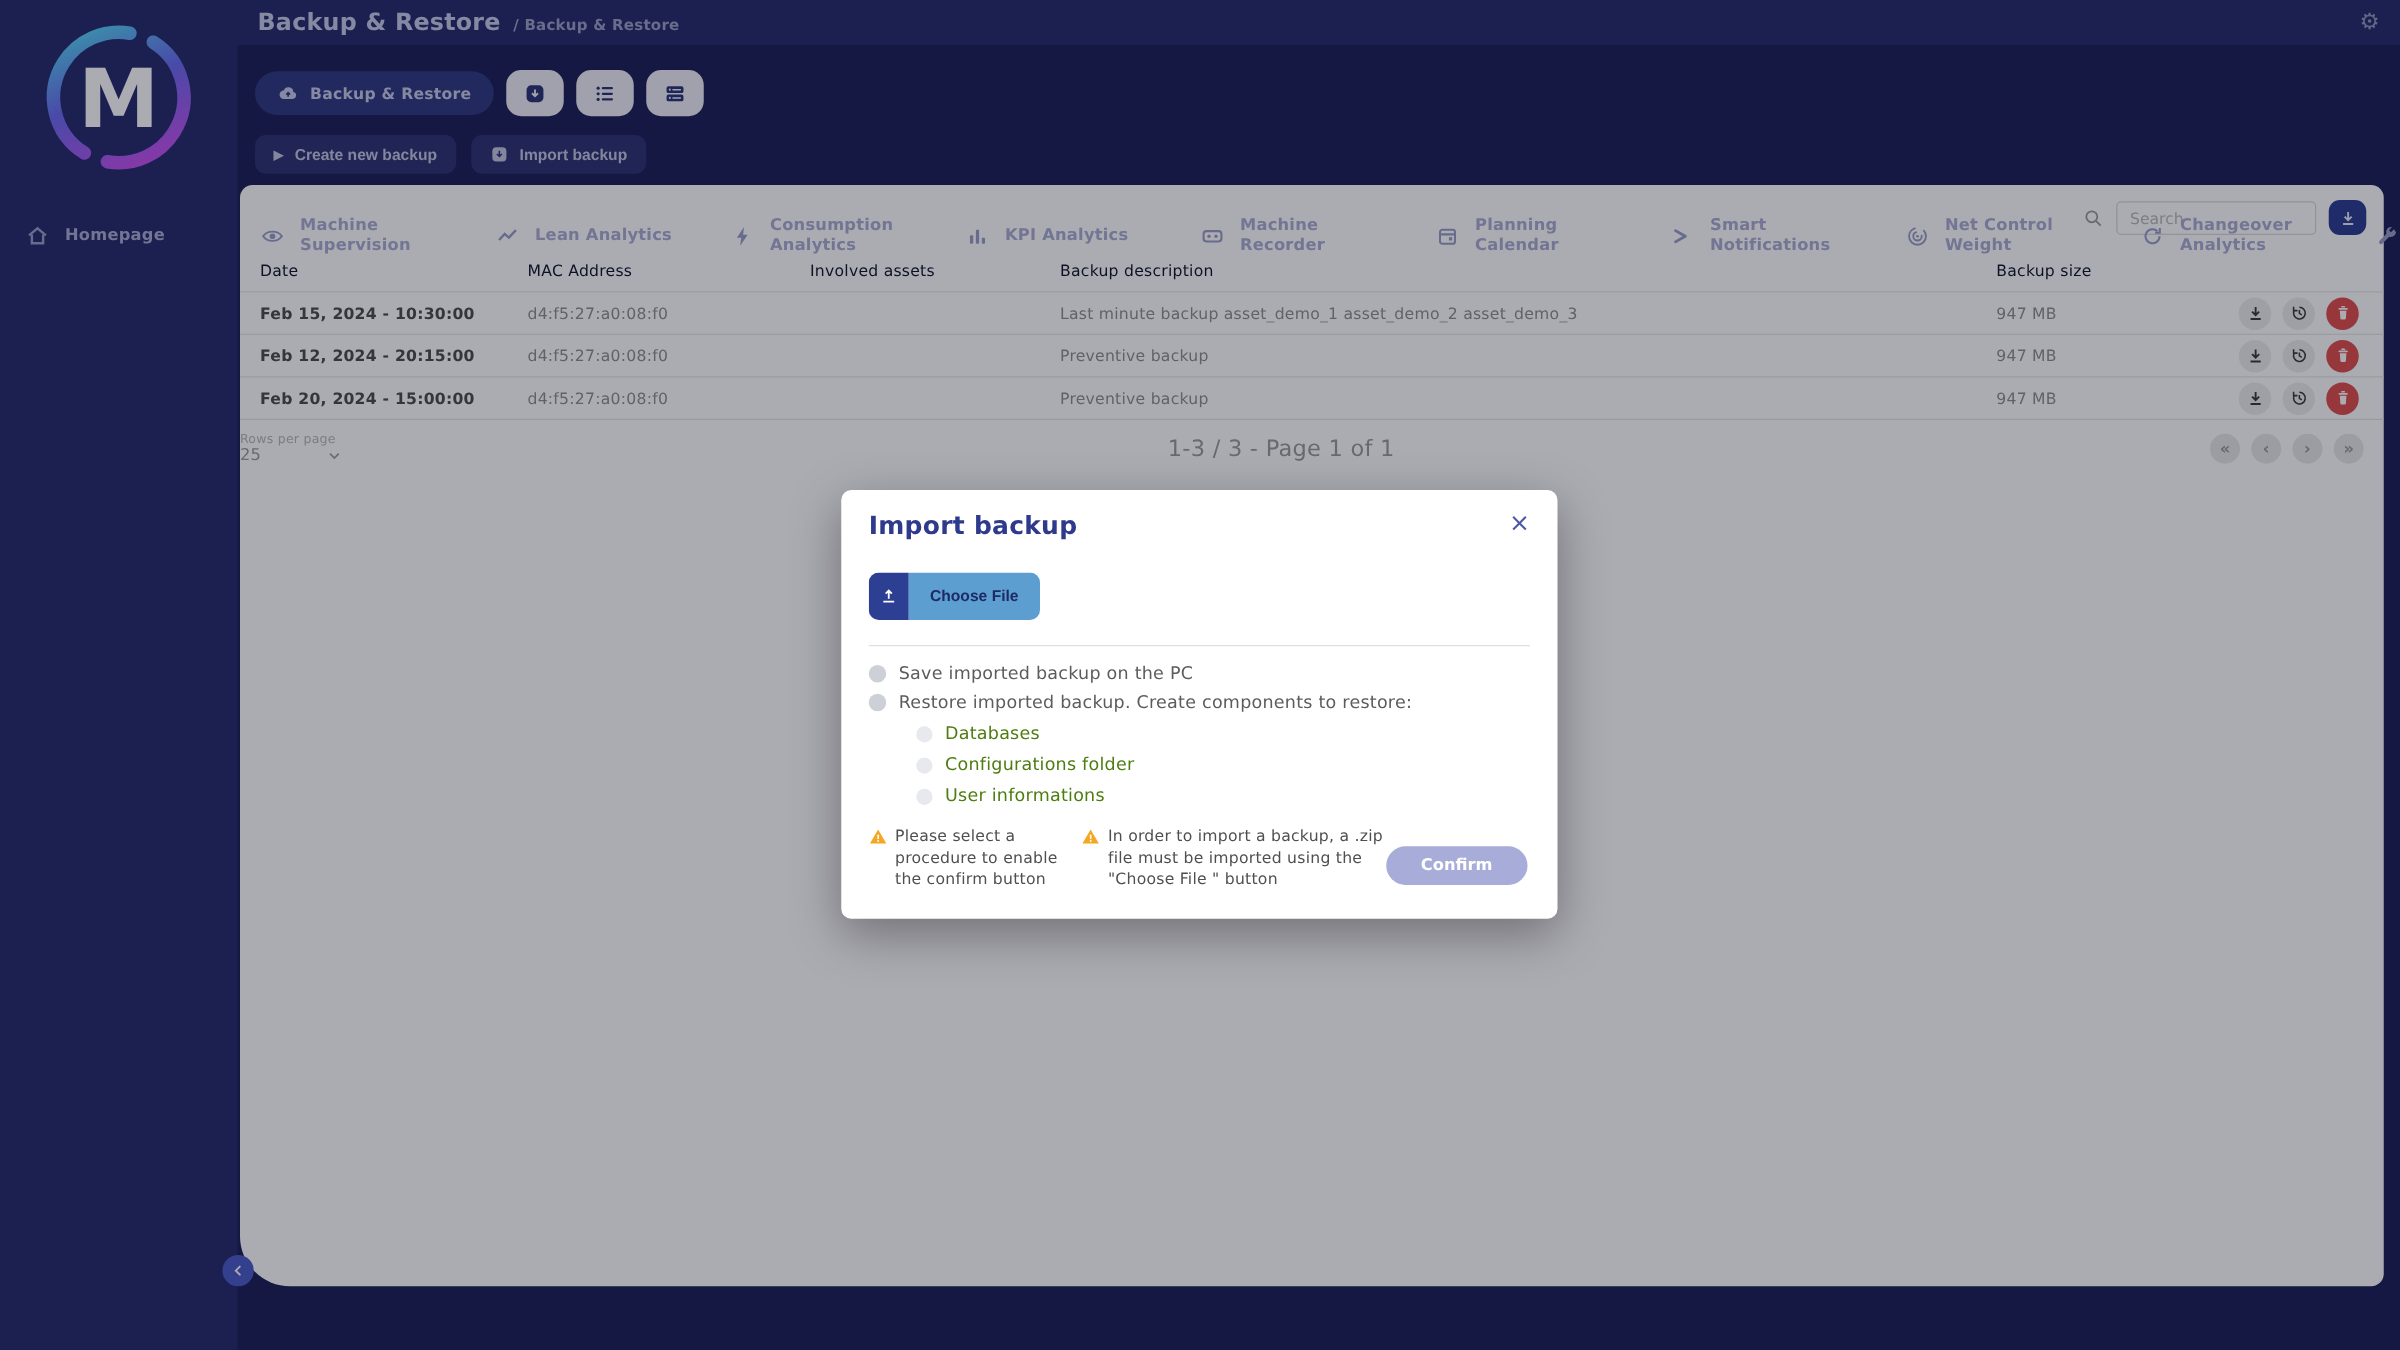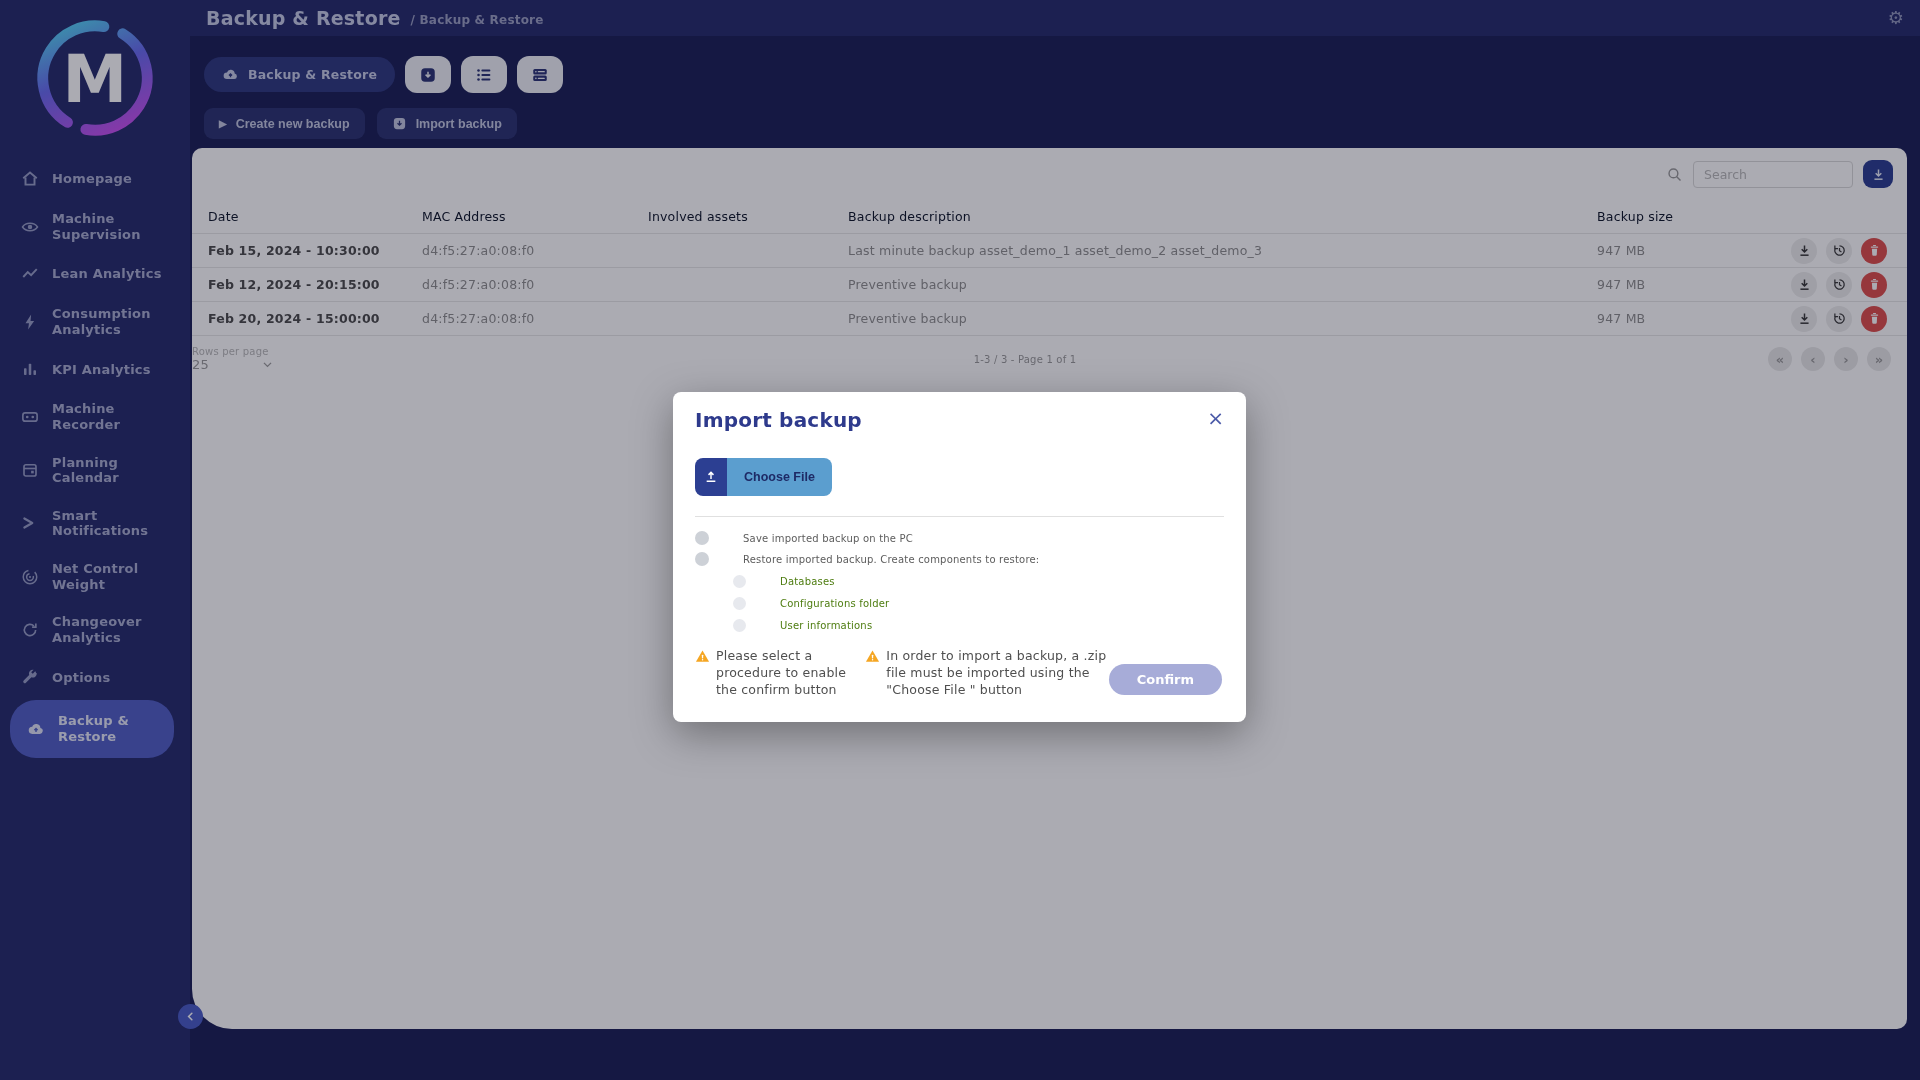--- a/index.html
+++ b/index.html
@@ -8,21 +8,21 @@
     font-family: "DejaVu Sans", "Liberation Sans", sans-serif;
     background:#1c2157; position:relative; letter-spacing:.2px;
   }
 
   
   .sidebar {
     position:absolute; left:0; top:0; width:190px; height:1080px;
     background:#262c6d; z-index:2; padding-top:10px;
   }
   .logo-wrap { width:190px; display:flex; justify-content:center; padding:4px 0 16px; }
-  .nav { display:flex; flex-direction:column; }
+  .nav { display:flex; flex-direction:row; }
   .nav-item {
     display:flex; align-items:center; gap:12px; padding:11px 8px 11px 20px;
     color:#a9aed0; font-size:13px; font-weight:bold; line-height:1.2; cursor:pointer;
   }
   .nav-icon { width:20px; height:20px; flex:0 0 20px; color:#989fc6; display:flex; align-items:center; justify-content:center; }
   .nav-icon svg { width:18px; height:18px; }
   .nav-label { width:128px; }
   .nav-item.active {
     background:#5260c6; border-radius:26px; margin:2px 16px 2px 10px;
     padding:13px 4px 13px 16px; color:#e6e9f8;
@@ -99,21 +99,21 @@
 
   .pagination {
     display:flex; align-items:center; justify-content:space-between; gap:20px;
     padding:10px 16px 0 0; 
   }
   .rpp { display:flex; flex-direction:column; margin-right:8px; cursor:pointer; }
   .rpp-label { font-size:10px; color:#b8b8b8; }
   .rpp-row { display:flex; align-items:center; gap:52px; }
   .rpp-value { font-size:13px; color:#9b9b9b; }
   .rpp-row svg { width:13px; height:13px; color:#9b9b9b; }
-  .range { font-size:10px; color:#9b9b9b; }
+  .range { font-size:18px; color:#9b9b9b; }
   .pg-btns { display:flex; gap:9px; }
   .pg-btn {
     width:24px; height:24px; border-radius:50%; border:none; background:#e9e9e9; color:#9b9b9b;
     font-size:13px; font-weight:bold; display:flex; align-items:center; justify-content:center; cursor:pointer;
     font-family:inherit;
   }
 
   .collapse-btn {
     position:absolute; left:-12px; bottom:51px; width:25px; height:25px; border-radius:50%;
     background:#4b5dc7; border:none; color:#fff; display:flex; align-items:center; justify-content:center;
@@ -138,21 +138,21 @@
   }
   .cf-icon { width:32px; background:#2c3f92; display:flex; align-items:center; justify-content:center; color:#fff; }
   .cf-icon svg { width:16px; height:16px; }
   .cf-label { background:#5b9ecf; display:flex; align-items:center; padding:0 17px; color:#1e2a66; font-size:12.5px; font-weight:bold; font-family:inherit; }
 
   .modal-divider { border:none; border-top:1px solid #e0e0e0; margin-top:20px; }
 
   .options { margin-top:14px; }
   .opt-row { display:flex; align-items:center; gap:10px; margin:7px 0; cursor:pointer; }
   .radio { width:14px; height:14px; border-radius:50%; background:#cdd1d7; flex:0 0 14px; }
-  .opt-label { font-size:10px; color:#5c5c5c;margin-left:24px; }
+  .opt-label { font-size:14px; color:#5c5c5c; }
   .sub-options { margin-left:38px; }
   .sub-options .radio { width:13px; height:13px; flex-basis:13px; background:#e7e9ee; }
   .sub-options .opt-label { color:#4d7c0f; }
   .sub-options .opt-row { margin:9px 0; }
 
   .modal-foot { margin-top:16px; position:relative; min-height:56px; }
   .warnings { max-width:432px; display:flex; flex-direction:row; gap:3px; }
   .warn-row { display:flex; gap:6px; align-items:flex-start; }
   .warn-row svg { width:15px; height:15px; flex:0 0 15px; margin-top:1px; }
   .warn-text { font-size:12.5px; color:#4f4f4f; line-height:1.35; }

